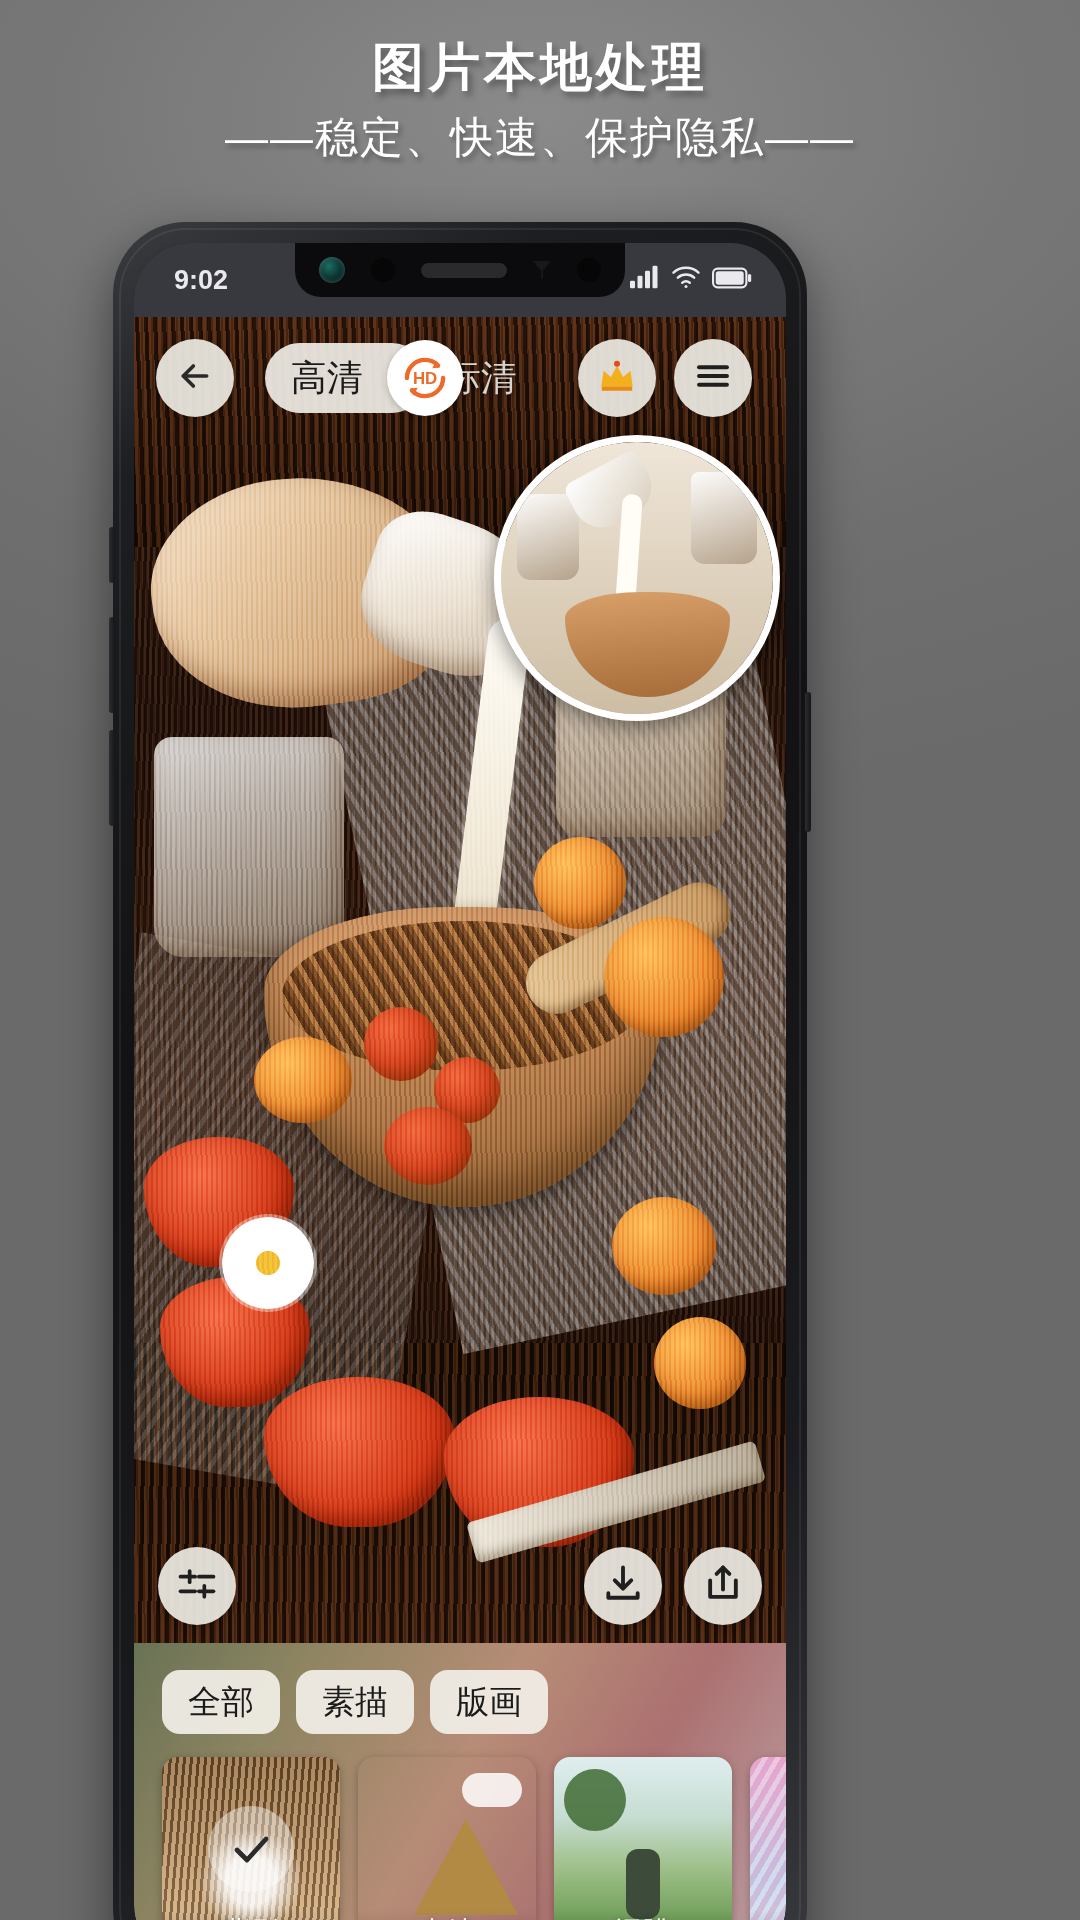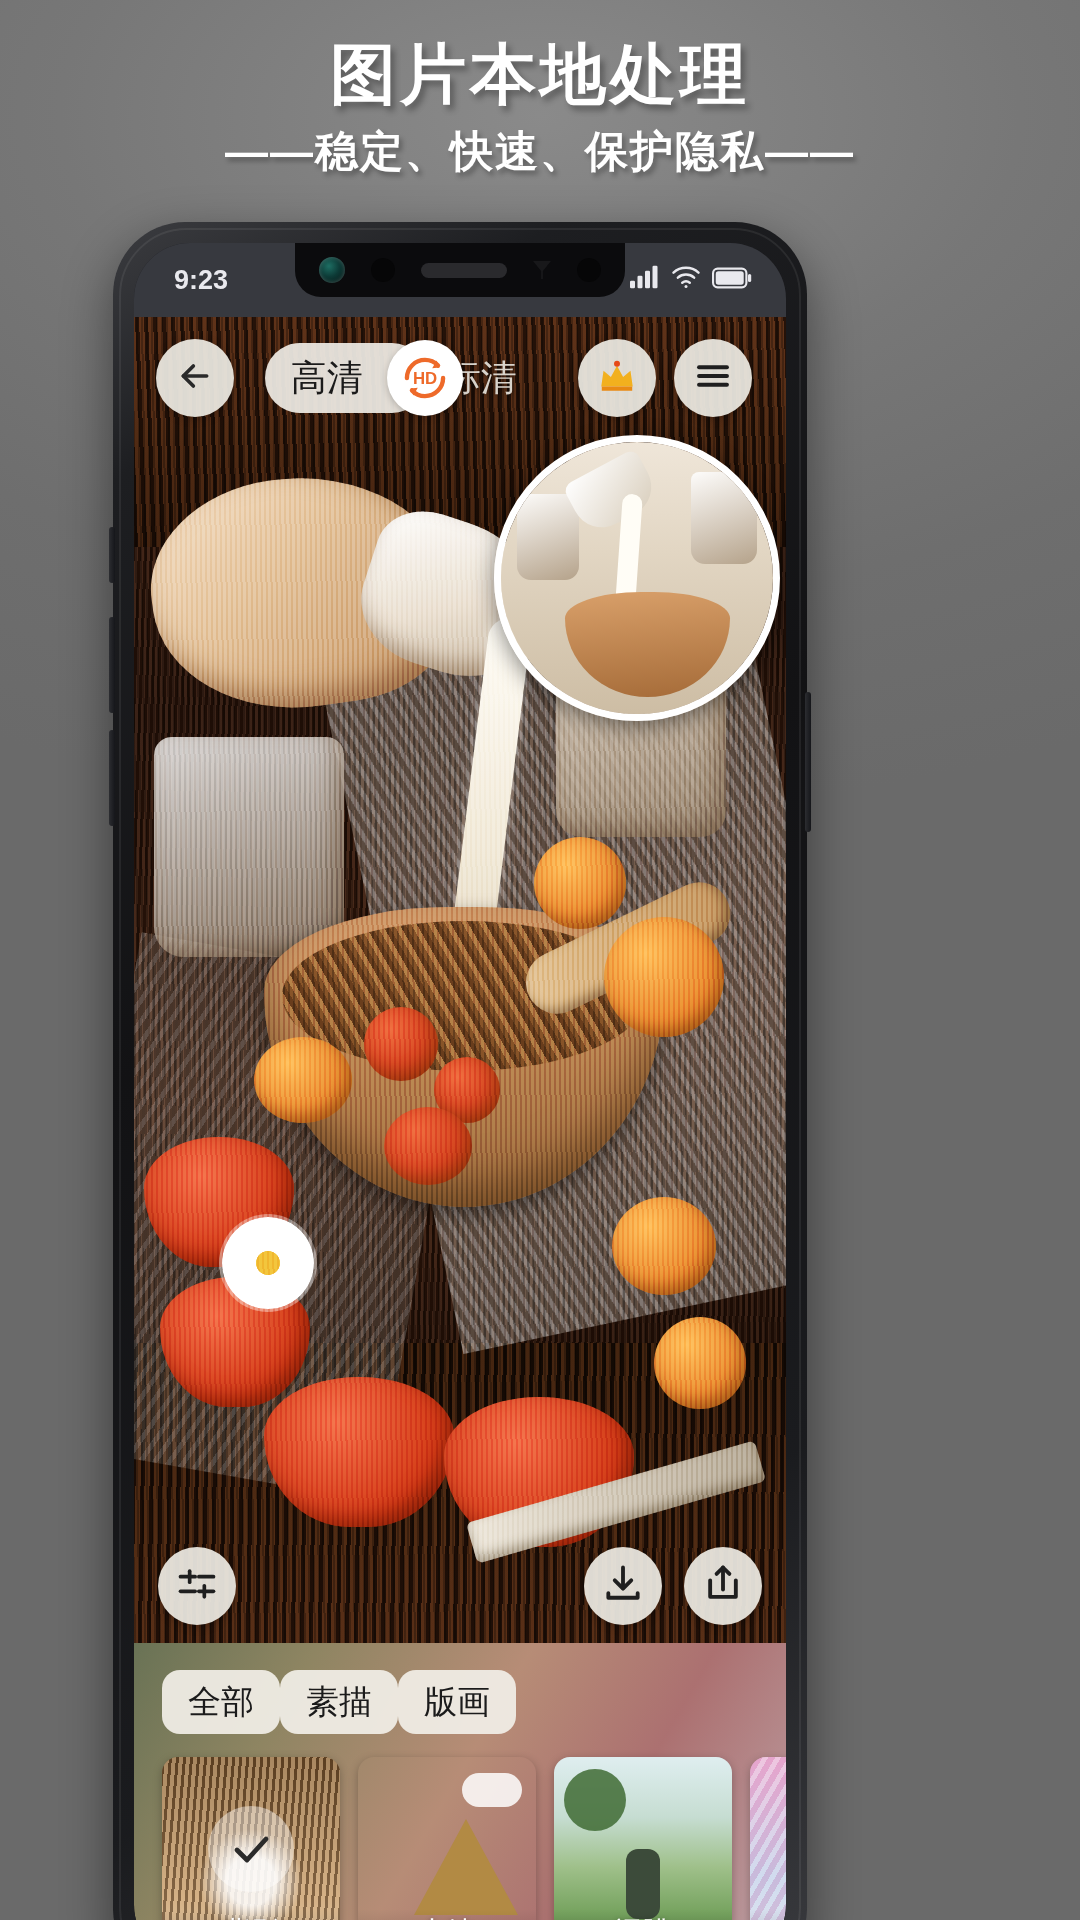--- a/index.html
+++ b/index.html
@@ -17,27 +17,27 @@
       radial-gradient(ellipse 1200px 700px at 50% 6%, #8a8a8a 0%, #777 40%, #6e6e6e 70%, #6a6a6a 100%);
   }
 
   
   #headline-wrap {
     position:absolute; top:0; left:0; right:0; height:215px;
     display:flex; flex-direction:column; align-items:center; justify-content:flex-start;
     padding-top:40px; z-index:6;
   }
   #poster-title {
-    font-size:66px; font-weight:bold; color:#ffffff; letter-spacing:4px;
+    font-size:52px; font-weight:bold; color:#ffffff; letter-spacing:4px;
     text-shadow: 4px 5px 6px rgba(0,0,0,0.33);
     line-height:1.05;
   }
   #poster-subtitle {
     margin-top:14px;
-    font-size:43px; font-weight:bold; color:#ffffff; letter-spacing:2px;
+    font-size:43px; font-weight:normal; color:#ffffff; letter-spacing:2px;
     text-shadow: 3px 4px 5px rgba(0,0,0,0.3);
   }
 
   
   #phone {
     position:absolute;
     left:113px; top:222px;
     width:694px; height:1760px;
     border-radius:72px;
     background: linear-gradient(150deg,#3b3c40 0%, #1d1e21 12%, #121214 40%, #1a1b1e 75%, #3a3b3f 100%);
@@ -300,21 +300,21 @@
   #styles-panel {
     position:absolute; left:0; right:0; bottom:0; height:318px;
     background:
       linear-gradient(120deg, rgba(112,122,90,0.92) 0%, rgba(152,142,104,0.92) 22%,
                       rgba(196,150,126,0.92) 48%, rgba(184,120,120,0.92) 70%,
                       rgba(205,175,180,0.92) 100%);
     backdrop-filter: blur(8px);
     overflow:hidden;
   }
   #chips-row {
-    display:flex; align-items:center; gap:0;
+    display:flex; align-items:center; gap:16px;
     padding:22px 0 0 28px;
     height:96px;
   }
   .chip {
     flex:0 0 auto;
     height:64px; padding:0 26px;
     border-radius:18px;
     display:flex; align-items:center; justify-content:center;
     font-size:33px; font-weight:500;
     background:rgba(240,237,230,0.94);
@@ -576,21 +576,21 @@
           <div class="thumb">
             <div class="thumb-art art-pink"></div>
             <div class="thumb-label"></div>
           </div>
         </div>
       </div>
 
     </div>
 
     <div id="status-bar">
-      <div>9:23</div>
+      <div>9:02</div>
       <div id="status-right">
         <span class="sb-icon">
           <svg width="30" height="24" viewBox="0 0 24 18" fill="#e9e9ee">
             <rect x="0" y="12" width="4" height="6" rx="1"></rect>
             <rect x="6" y="8" width="4" height="10" rx="1"></rect>
             <rect x="12" y="4" width="4" height="14" rx="1"></rect>
             <rect x="18" y="0" width="4" height="18" rx="1"></rect>
           </svg>
         </span>
         <span class="sb-icon">

